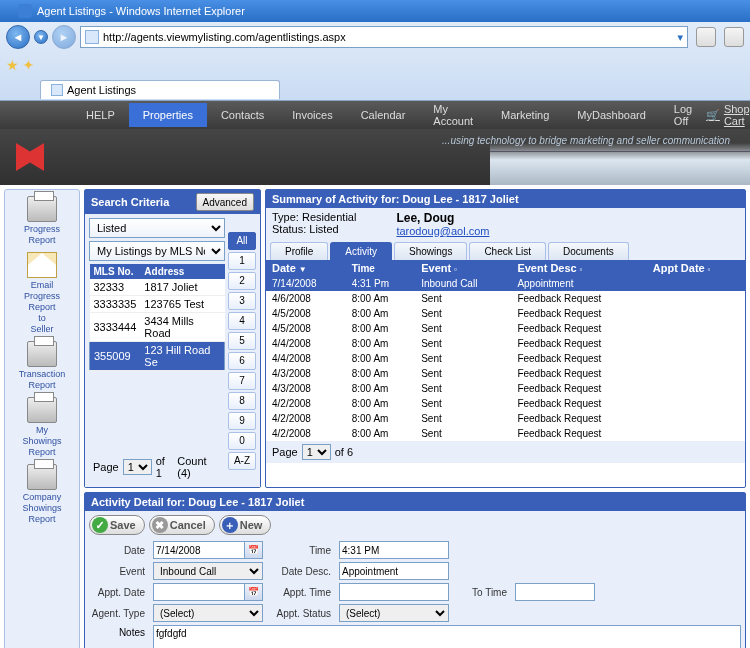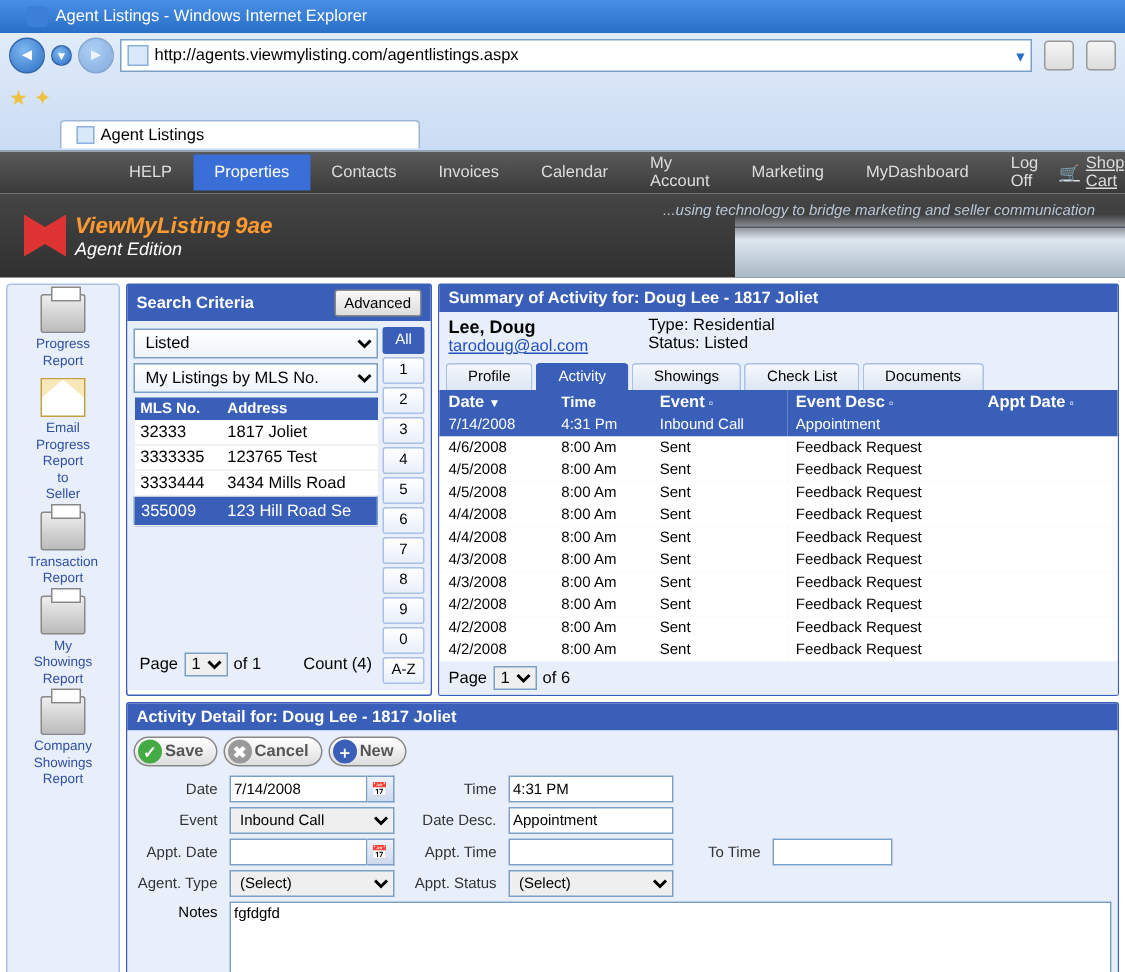--- a/index.html
+++ b/index.html
@@ -137,24 +137,20 @@
     <span class="mitem">Calendar</span>
     <span class="mitem">My Account</span>
     <span class="mitem">Marketing</span>
     <span class="mitem">MyDashboard</span>
     <span class="mitem">Log Off</span>
     <span class="cart">🛒 <span>Shopping Cart</span></span>
   </div>
   <div class="brand-row">
     <div class="brand-logo">
       <span class="m"></span>
-      <div>
-        <div><span class="brand-text">ViewMyListing</span> <span class="brand-text g">9ae</span></div>
-        <div class="brand-sub">Agent Edition</div>
-      </div>
     </div>
     <div class="tagline">...using technology to bridge marketing and seller communication</div>
     <div class="bridge"></div>
   </div>
 
   <div class="content">
     <div class="leftcol" id="side">
         <div class="side-item">
           <div class="ic printer"></div>
           <div class="lbl">Progress<br>Report</div>
@@ -173,21 +169,21 @@
         </div>
         <div class="side-item">
           <div class="ic printer"></div>
           <div class="lbl">Company<br>Showings<br>Report</div>
         </div>
       </div>
 
     <div class="midcol">
       <div class="top-row">
 
-        <div class="panel" style="width:204px">
+        <div class="panel" style="width:177px">
           <div class="panel-hd">
               <span>Search Criteria</span>
             <button class="adv-btn" style="margin-left:auto">Advanced</button>
           </div>
           <div class="panel-bd">
             <div class="search-row">
               <div class="search-box">
                 <select class="sel"><option>Listed</option></select>
                 <select class="sel" style="margin-top:3px"><option>My Listings by MLS No.</option></select>
                 <table class="list-tbl">
@@ -240,26 +236,26 @@
                 </div>
             </div>
           </div>
         </div>
 
         <div class="panel summary">
           <div class="panel-hd">Summary of Activity for: Doug Lee - 1817 Joliet</div>
           <div class="panel-bd">
             <div class="sum-head">
               <div>
+                <div><span>Type:</span> <span>Residential</span></div>
+                <div><span>Status:</span> <span>Listed</span></div>
+              </div>
+              <div>
                 <div class="name">Lee, Doug</div>
                 <a href="#">tarodoug@aol.com</a>
-              </div>
-              <div>
-                <div><span>Type:</span> <span>Residential</span></div>
-                <div><span>Status:</span> <span>Listed</span></div>
               </div>
             </div>
             <div class="tabs">
               <div class="tab">Profile</div>
               <div class="tab active">Activity</div>
               <div class="tab">Showings</div>
               <div class="tab">Check List</div>
               <div class="tab">Documents</div>
             </div>
             <table class="act-tbl">

